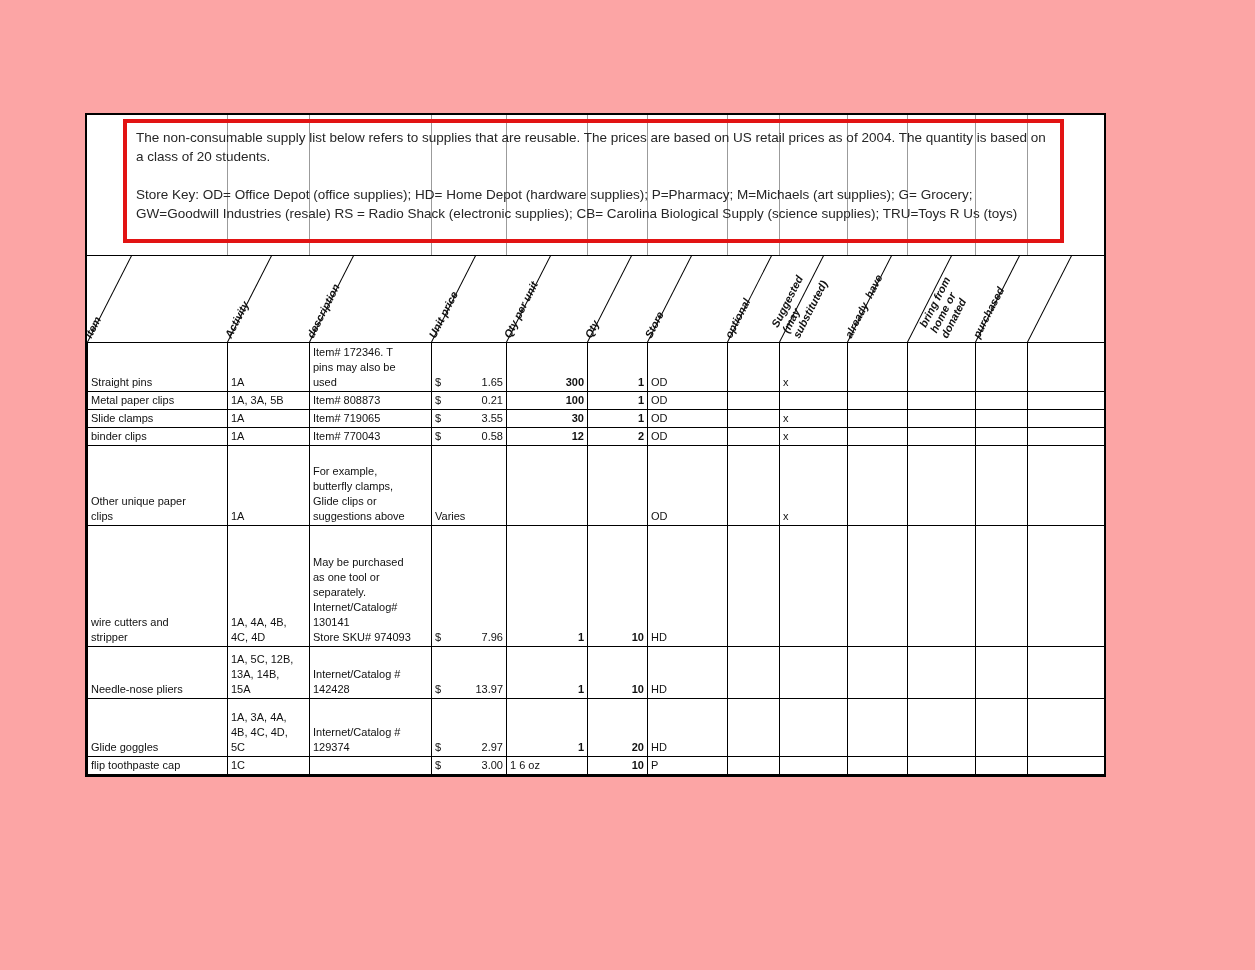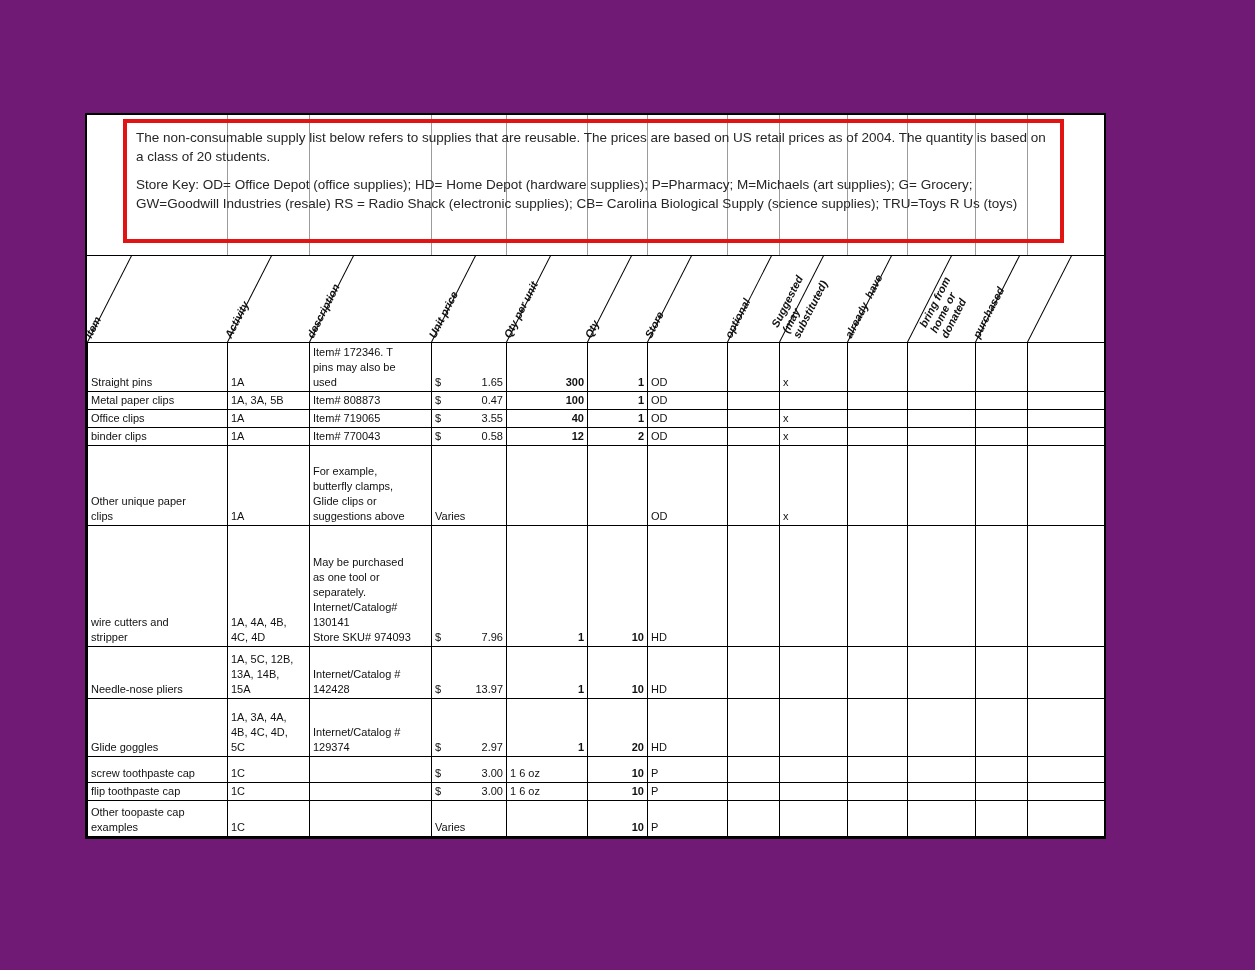--- a/index.html
+++ b/index.html
@@ -1,32 +1,32 @@
 <!DOCTYPE html>
 <html><head>
 <meta charset="utf-8">
 <style>
   html,body{margin:0;padding:0;background:#fff;}
   .page{
-    position:relative;width:1255px;height:970px;background:#701a75;overflow:hidden;
+    position:relative;width:1255px;height:970px;background:#fca5a5;overflow:hidden;
     font-family:"Liberation Sans", sans-serif;color:#1a1a1a;
   }
   .sheet{
     position:absolute;left:85px;top:113px;width:1017px;
     border:2px solid #000;background:#fff;box-sizing:content-box;
   }
   
   .note-region{position:relative;height:140px;overflow:hidden;}
   .vgrid{position:absolute;top:0;bottom:0;width:1px;background:#9b9b9b;}
   .red-box{
     position:absolute;left:36px;top:4px;width:941px;height:124px;box-sizing:border-box;
     border:4px solid #e21313;background:transparent;padding:5px 9px;
   }
   .red-box p{margin:0;font-size:13.5px;line-height:19px;color:#262626;}
-  .red-box p + p{margin-top:9px;}
+  .red-box p + p{margin-top:19px;}
   
   .slant-header{position:relative;height:86px;border-top:1px solid #000;overflow:hidden;}
   .diag{
     position:absolute;bottom:0;height:97px;width:0;border-left:1.8px solid #000;
     transform:rotate(27deg);transform-origin:bottom left;
   }
   .slant-label{
     position:absolute;bottom:2px;transform:rotate(-63deg);transform-origin:left bottom;
     font-size:11px;line-height:12px;font-weight:bold;font-style:italic;
     white-space:pre;color:#111;
@@ -134,37 +134,37 @@
             <td class="nw">x</td>
             <td class="nw"></td>
             <td class="nw"></td>
             <td class="nw"></td>
             <td class="nw"></td>
           </tr>
           <tr style="height: 18px;">
             <td>Metal paper clips</td>
             <td>1A, 3A, 5B</td>
             <td>Item# 808873</td>
-            <td class="money nw"><span>$</span><span class="amt">0.47</span></td>
+            <td class="money nw"><span>$</span><span class="amt">0.21</span></td>
             <td class="r nw">100</td>
             <td class="r nw">1</td>
             <td class="nw">OD</td>
             <td class="nw"></td>
             <td class="nw"></td>
             <td class="nw"></td>
             <td class="nw"></td>
             <td class="nw"></td>
             <td class="nw"></td>
           </tr>
           <tr style="height: 17px;">
-            <td>Office clips</td>
+            <td>Slide clamps</td>
             <td>1A</td>
             <td>Item# 719065</td>
             <td class="money nw"><span>$</span><span class="amt">3.55</span></td>
-            <td class="r nw">40</td>
+            <td class="r nw">30</td>
             <td class="r nw">1</td>
             <td class="nw">OD</td>
             <td class="nw"></td>
             <td class="nw">x</td>
             <td class="nw"></td>
             <td class="nw"></td>
             <td class="nw"></td>
             <td class="nw"></td>
           </tr>
           <tr style="height: 18px;">
@@ -252,63 +252,32 @@
             <td class="r nw">1</td>
             <td class="r nw">20</td>
             <td class="nw">HD</td>
             <td class="nw"></td>
             <td class="nw"></td>
             <td class="nw"></td>
             <td class="nw"></td>
             <td class="nw"></td>
             <td class="nw"></td>
           </tr>
-          <tr style="height: 26px;">
-            <td>screw toothpaste cap</td>
-            <td>1C</td>
-            <td></td>
-            <td class="money nw"><span>$</span><span class="amt">3.00</span></td>
-            <td class="nw">1 6 oz</td>
-            <td class="r nw">10</td>
-            <td class="nw">P</td>
-            <td class="nw"></td>
-            <td class="nw"></td>
-            <td class="nw"></td>
-            <td class="nw"></td>
-            <td class="nw"></td>
-            <td class="nw"></td>
-          </tr>
           <tr style="height: 17px;">
             <td>flip toothpaste cap</td>
             <td>1C</td>
             <td></td>
             <td class="money nw"><span>$</span><span class="amt">3.00</span></td>
             <td class="nw">1 6 oz</td>
             <td class="r nw">10</td>
             <td class="nw">P</td>
             <td class="nw"></td>
             <td class="nw"></td>
             <td class="nw"></td>
             <td class="nw"></td>
             <td class="nw"></td>
             <td class="nw"></td>
           </tr>
-          <tr style="height: 36px;">
-            <td>Other toopaste cap
-examples</td>
-            <td>1C</td>
-            <td></td>
-            <td class="nw">Varies</td>
-            <td class="nw"></td>
-            <td class="r nw">10</td>
-            <td class="nw">P</td>
-            <td class="nw"></td>
-            <td class="nw"></td>
-            <td class="nw"></td>
-            <td class="nw"></td>
-            <td class="nw"></td>
-            <td class="nw"></td>
-          </tr>
         </tbody>
     </table>
 
   </div>
 </div>
 
 </body></html>

